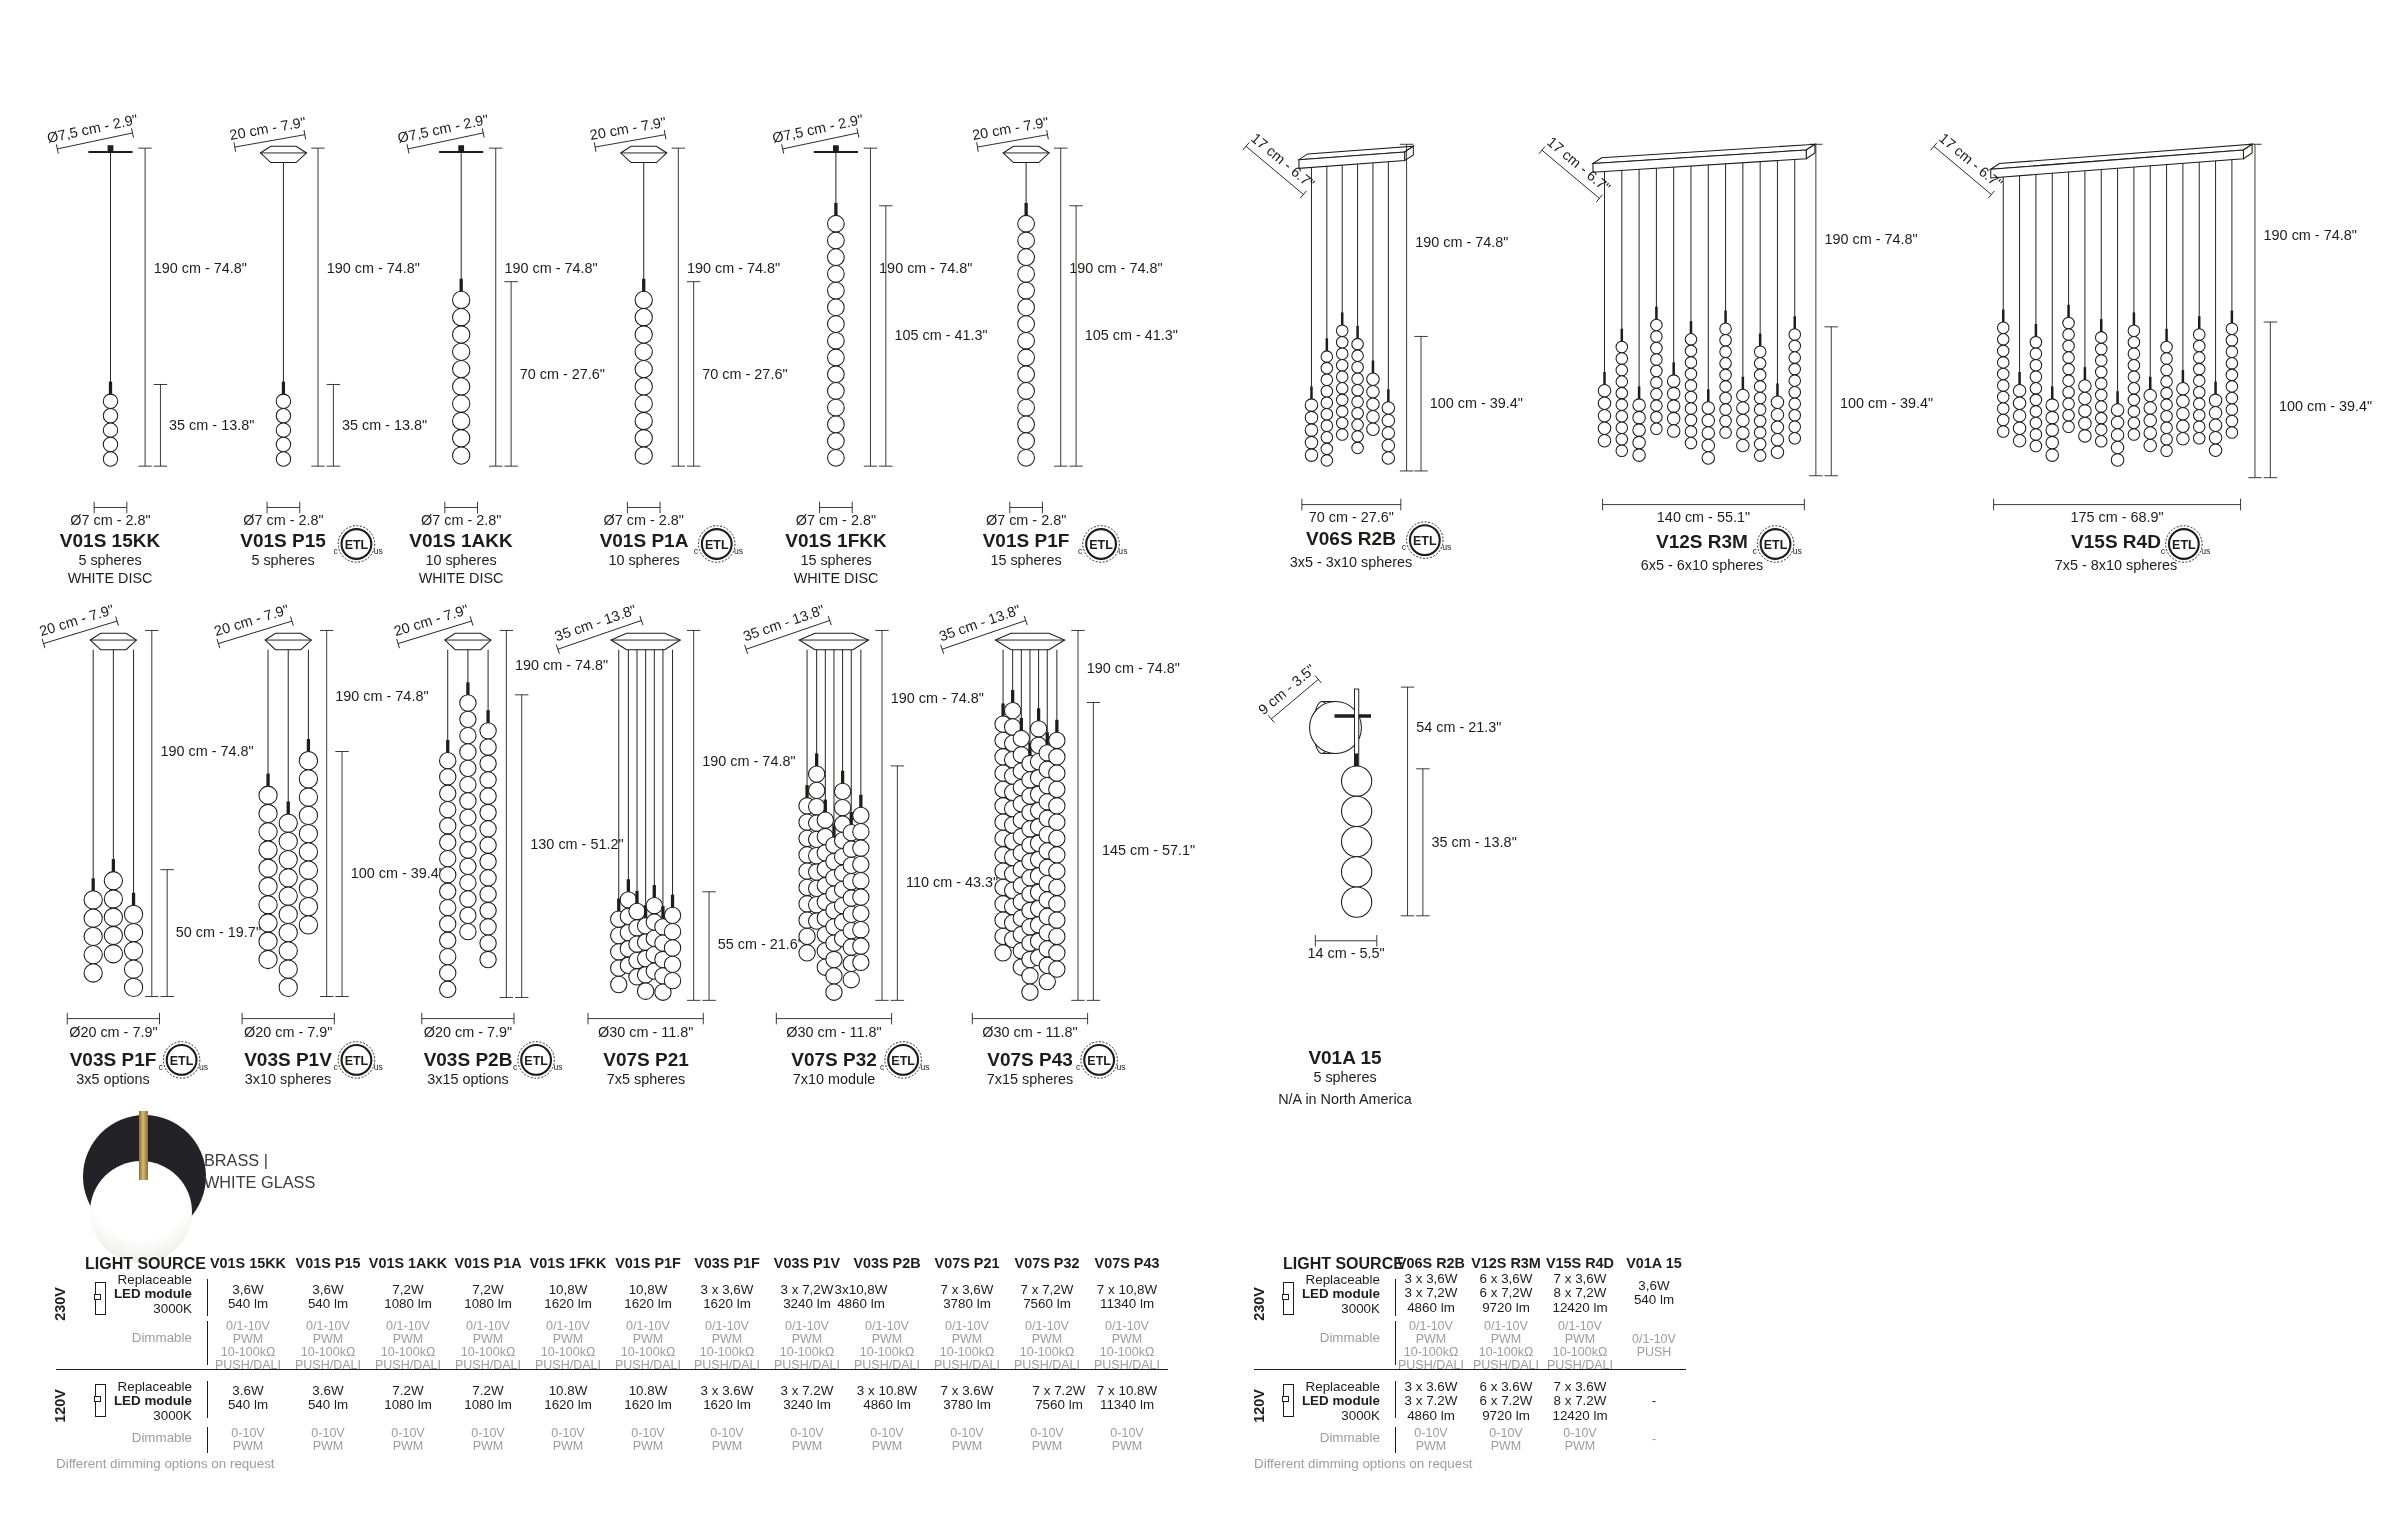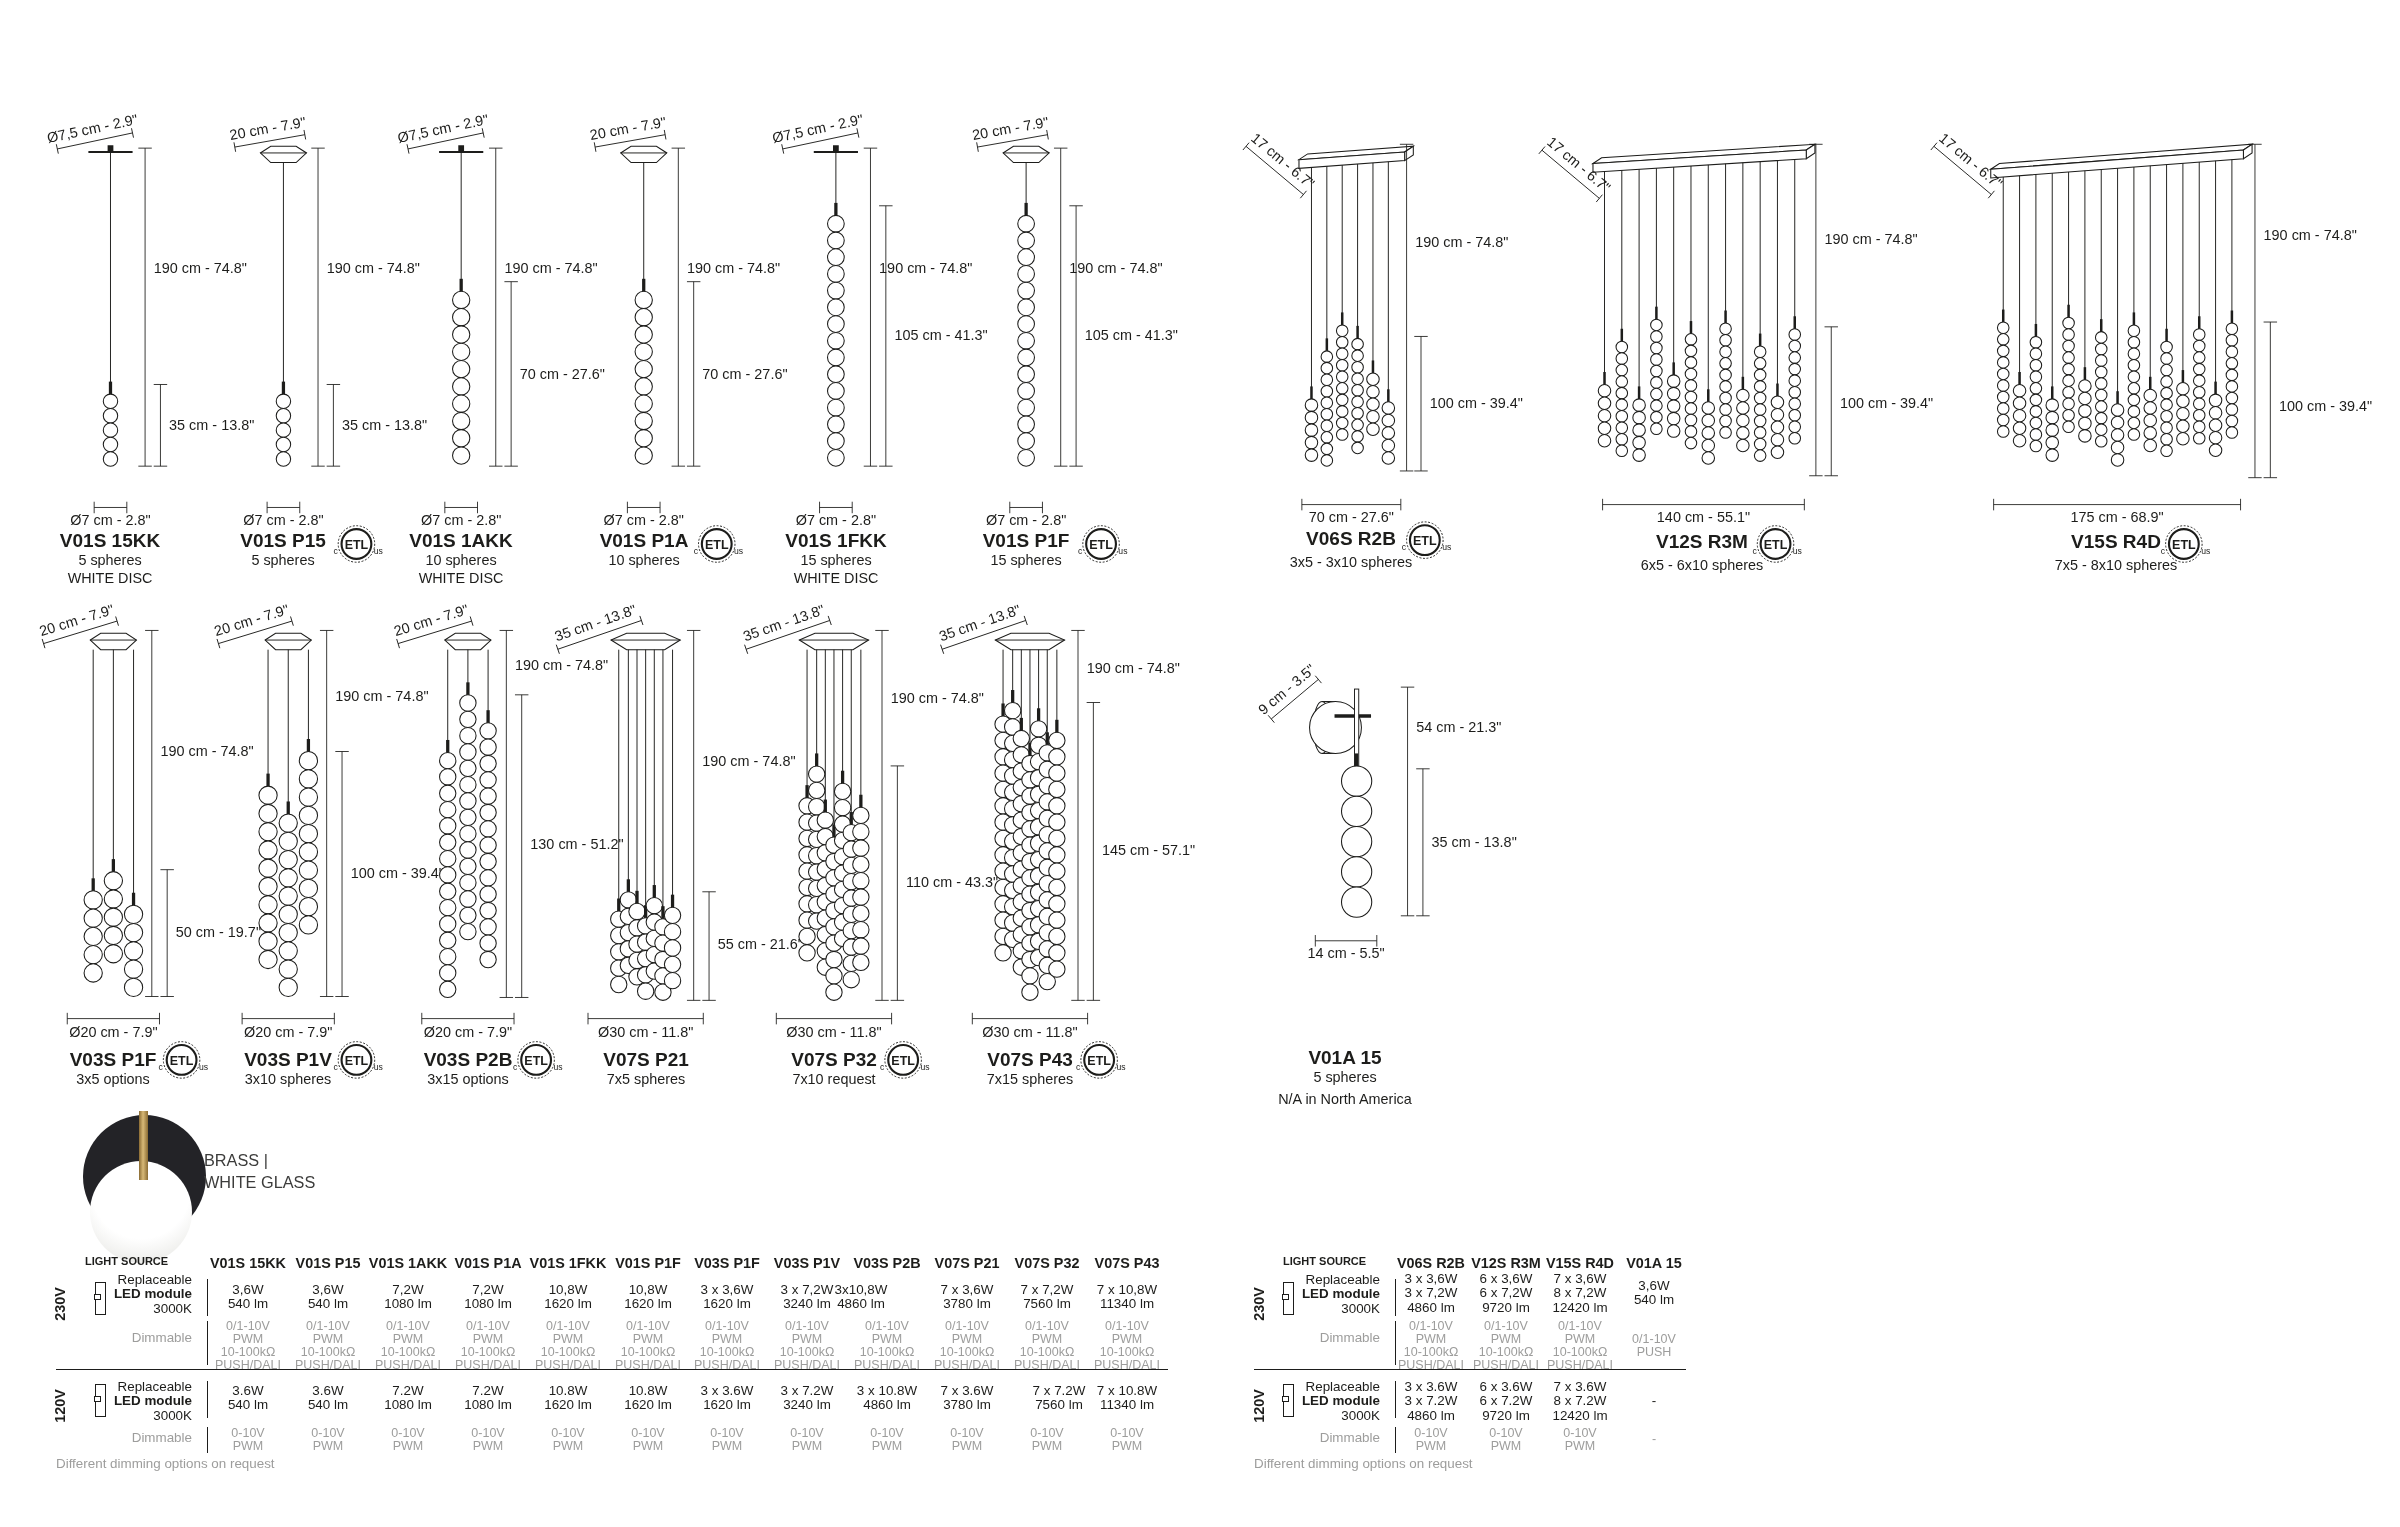--- a/index.html
+++ b/index.html
@@ -2,21 +2,21 @@
 <html><head>
 <meta charset="utf-8">
 <style>
   html,body{margin:0;padding:0;background:#fff;}
   #stage{position:relative;width:2401px;height:1528px;background:#fff;
          font-family:"Liberation Sans",sans-serif;color:#1d1d1b;overflow:hidden;}
   #art{position:absolute;left:0;top:0;}
   #art text{font-family:"Liberation Sans",sans-serif;}
   .model-name{position:absolute;transform:translateX(-50%);font-weight:bold;font-size:19px;white-space:nowrap;}
   .model-sub{position:absolute;transform:translateX(-50%);font-size:14.4px;white-space:nowrap;}
-  .tbl-head-lbl{position:absolute;font-weight:bold;font-size:11px;white-space:nowrap;}
+  .tbl-head-lbl{position:absolute;font-weight:bold;font-size:16px;white-space:nowrap;}
   .tbl-col-head{position:absolute;transform:translateX(-50%);font-weight:bold;font-size:14.4px;white-space:nowrap;}
   .tbl-cell{position:absolute;transform:translateX(-50%);text-align:center;font-size:13.4px;line-height:14.4px;white-space:nowrap;}
   .tbl-cell.gray{color:#9d9d9c;font-size:12.5px;line-height:13px;}
   .right-lbl{position:absolute;width:163px;text-align:right;font-size:13.4px;line-height:14.4px;white-space:nowrap;}
   .right-lbl b{font-weight:bold;}
   .dim-lbl{position:absolute;width:163px;text-align:right;font-size:13.4px;color:#9d9d9c;white-space:nowrap;}
   .volt{position:absolute;font-weight:bold;font-size:14.4px;transform:translate(-50%,-50%) rotate(-90deg);white-space:nowrap;}
   .rule{position:absolute;height:1.4px;background:#1d1d1b;}
   .vdivider{position:absolute;width:1px;background:#1d1d1b;}
   .icon-led{position:absolute;width:8.6px;height:31px;border:1.2px solid #1d1d1b;background:#fff;}
@@ -1243,21 +1243,21 @@
       <div class="model-sub" style="left: 1026px; top: 552px;">15 spheres</div>
       <div class="model-name" style="left: 113px; top: 1049px;">V03S P1F</div>
       <div class="model-sub" style="left: 113px; top: 1071px;">3x5 options</div>
       <div class="model-name" style="left: 288px; top: 1049px;">V03S P1V</div>
       <div class="model-sub" style="left: 288px; top: 1071px;">3x10 spheres</div>
       <div class="model-name" style="left: 468px; top: 1049px;">V03S P2B</div>
       <div class="model-sub" style="left: 468px; top: 1071px;">3x15 options</div>
       <div class="model-name" style="left: 646px; top: 1049px;">V07S P21</div>
       <div class="model-sub" style="left: 646px; top: 1071px;">7x5 spheres</div>
       <div class="model-name" style="left: 834px; top: 1049px;">V07S P32</div>
-      <div class="model-sub" style="left: 834px; top: 1071px;">7x10 request</div>
+      <div class="model-sub" style="left: 834px; top: 1071px;">7x10 module</div>
       <div class="model-name" style="left: 1030px; top: 1049px;">V07S P43</div>
       <div class="model-sub" style="left: 1030px; top: 1071px;">7x15 spheres</div>
       <div class="model-name" style="left: 1351px; top: 528px;">V06S R2B</div>
       <div class="model-sub" style="left: 1351px; top: 554px;">3x5 - 3x10 spheres</div>
       <div class="model-name" style="left: 1702px; top: 531px;">V12S R3M</div>
       <div class="model-sub" style="left: 1702px; top: 557px;">6x5 - 6x10 spheres</div>
       <div class="model-name" style="left: 2116px; top: 531px;">V15S R4D</div>
       <div class="model-sub" style="left: 2116px; top: 557px;">7x5 - 8x10 spheres</div>
       <div class="model-name" style="left: 1345px; top: 1047px;">V01A 15</div>
       <div class="model-sub" style="left: 1345px; top: 1069px;">5 spheres</div>

